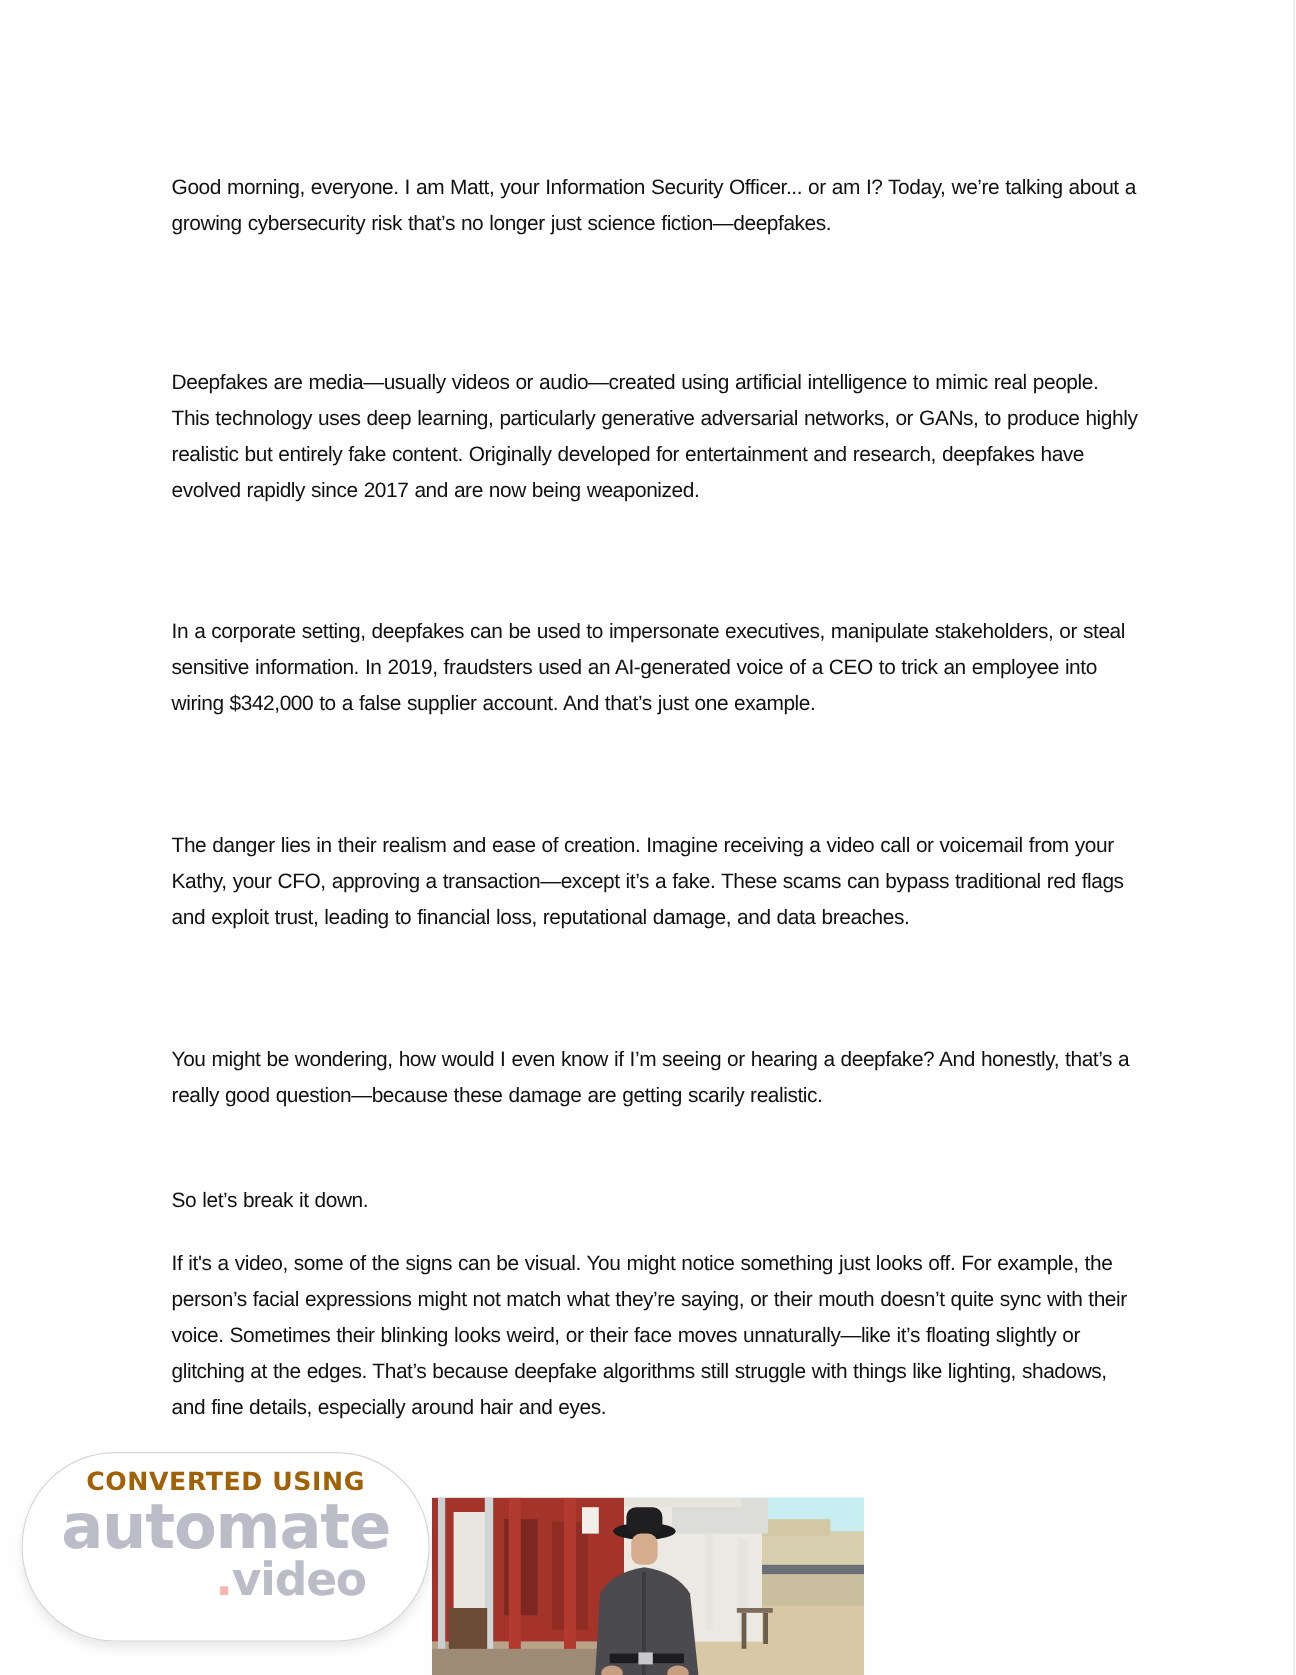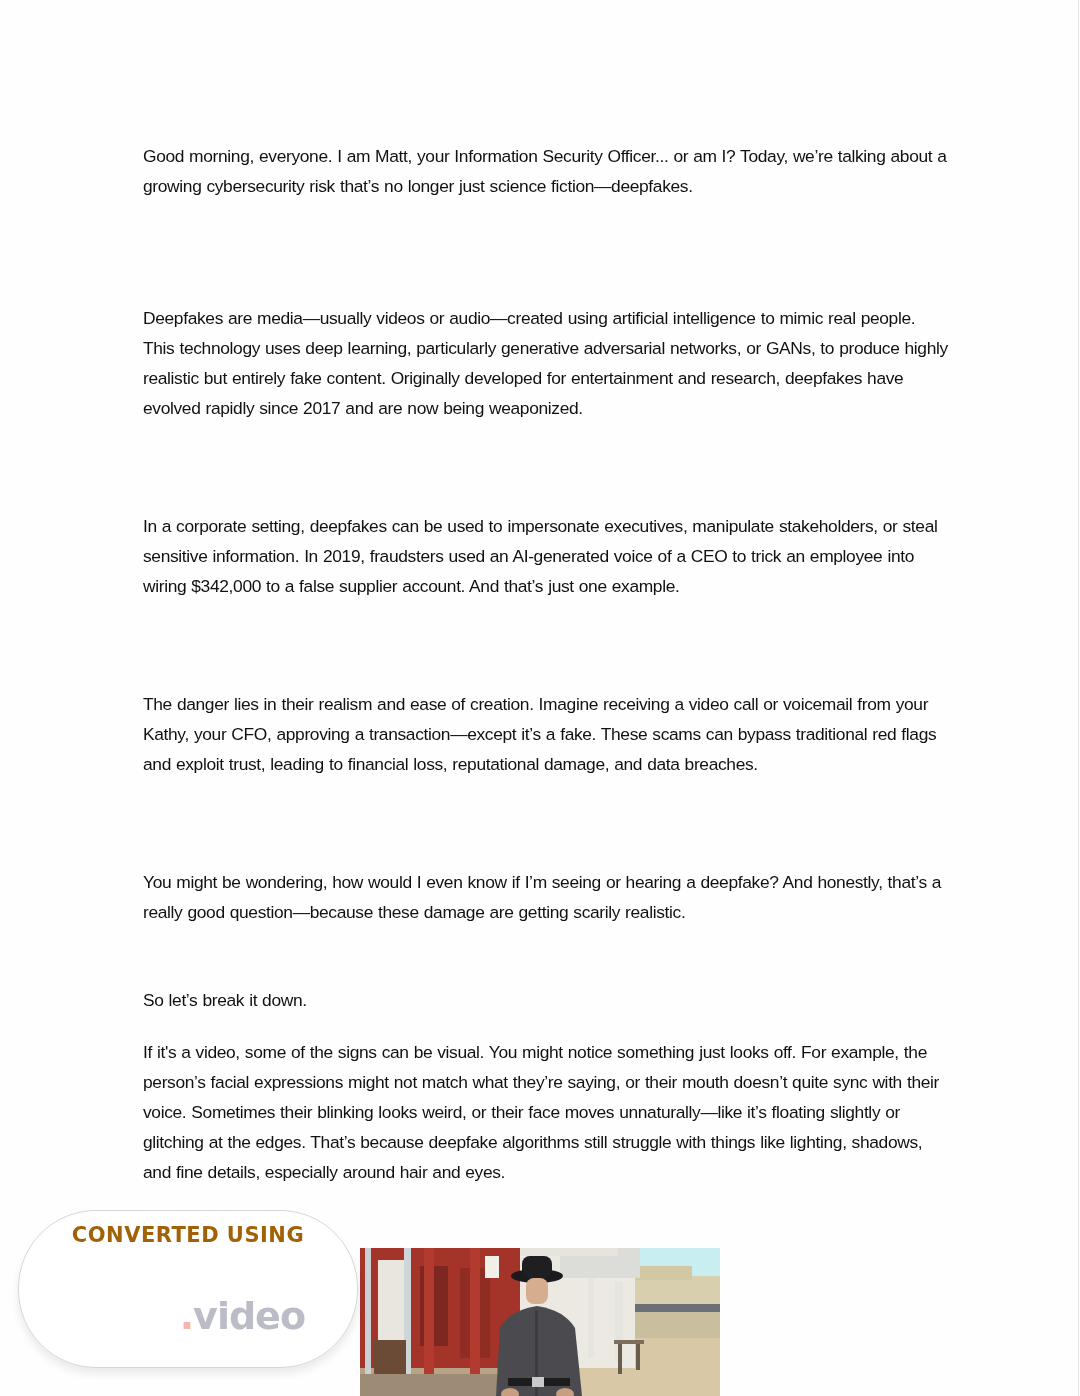--- a/index.html
+++ b/index.html
@@ -145,14 +145,15 @@
     <ellipse cx="205" cy="146" rx="9" ry="6" fill="#c79e80"></ellipse>
 
     <rect x="258" y="96" width="4" height="30" fill="#6b5d4d"></rect>
     <rect x="276" y="96" width="4" height="26" fill="#6b5d4d"></rect>
     <rect x="254" y="92" width="30" height="4" fill="#7c6d5c"></rect>
   </svg>
 </div>
 
 <div class="watermark">
   <div class="wm-top">CONVERTED USING</div>
+  <div class="wm-mid">automate</div>
   <div class="wm-bot"><span class="wm-dot">.</span><span>video</span></div>
 </div>
 
 </body></html>

